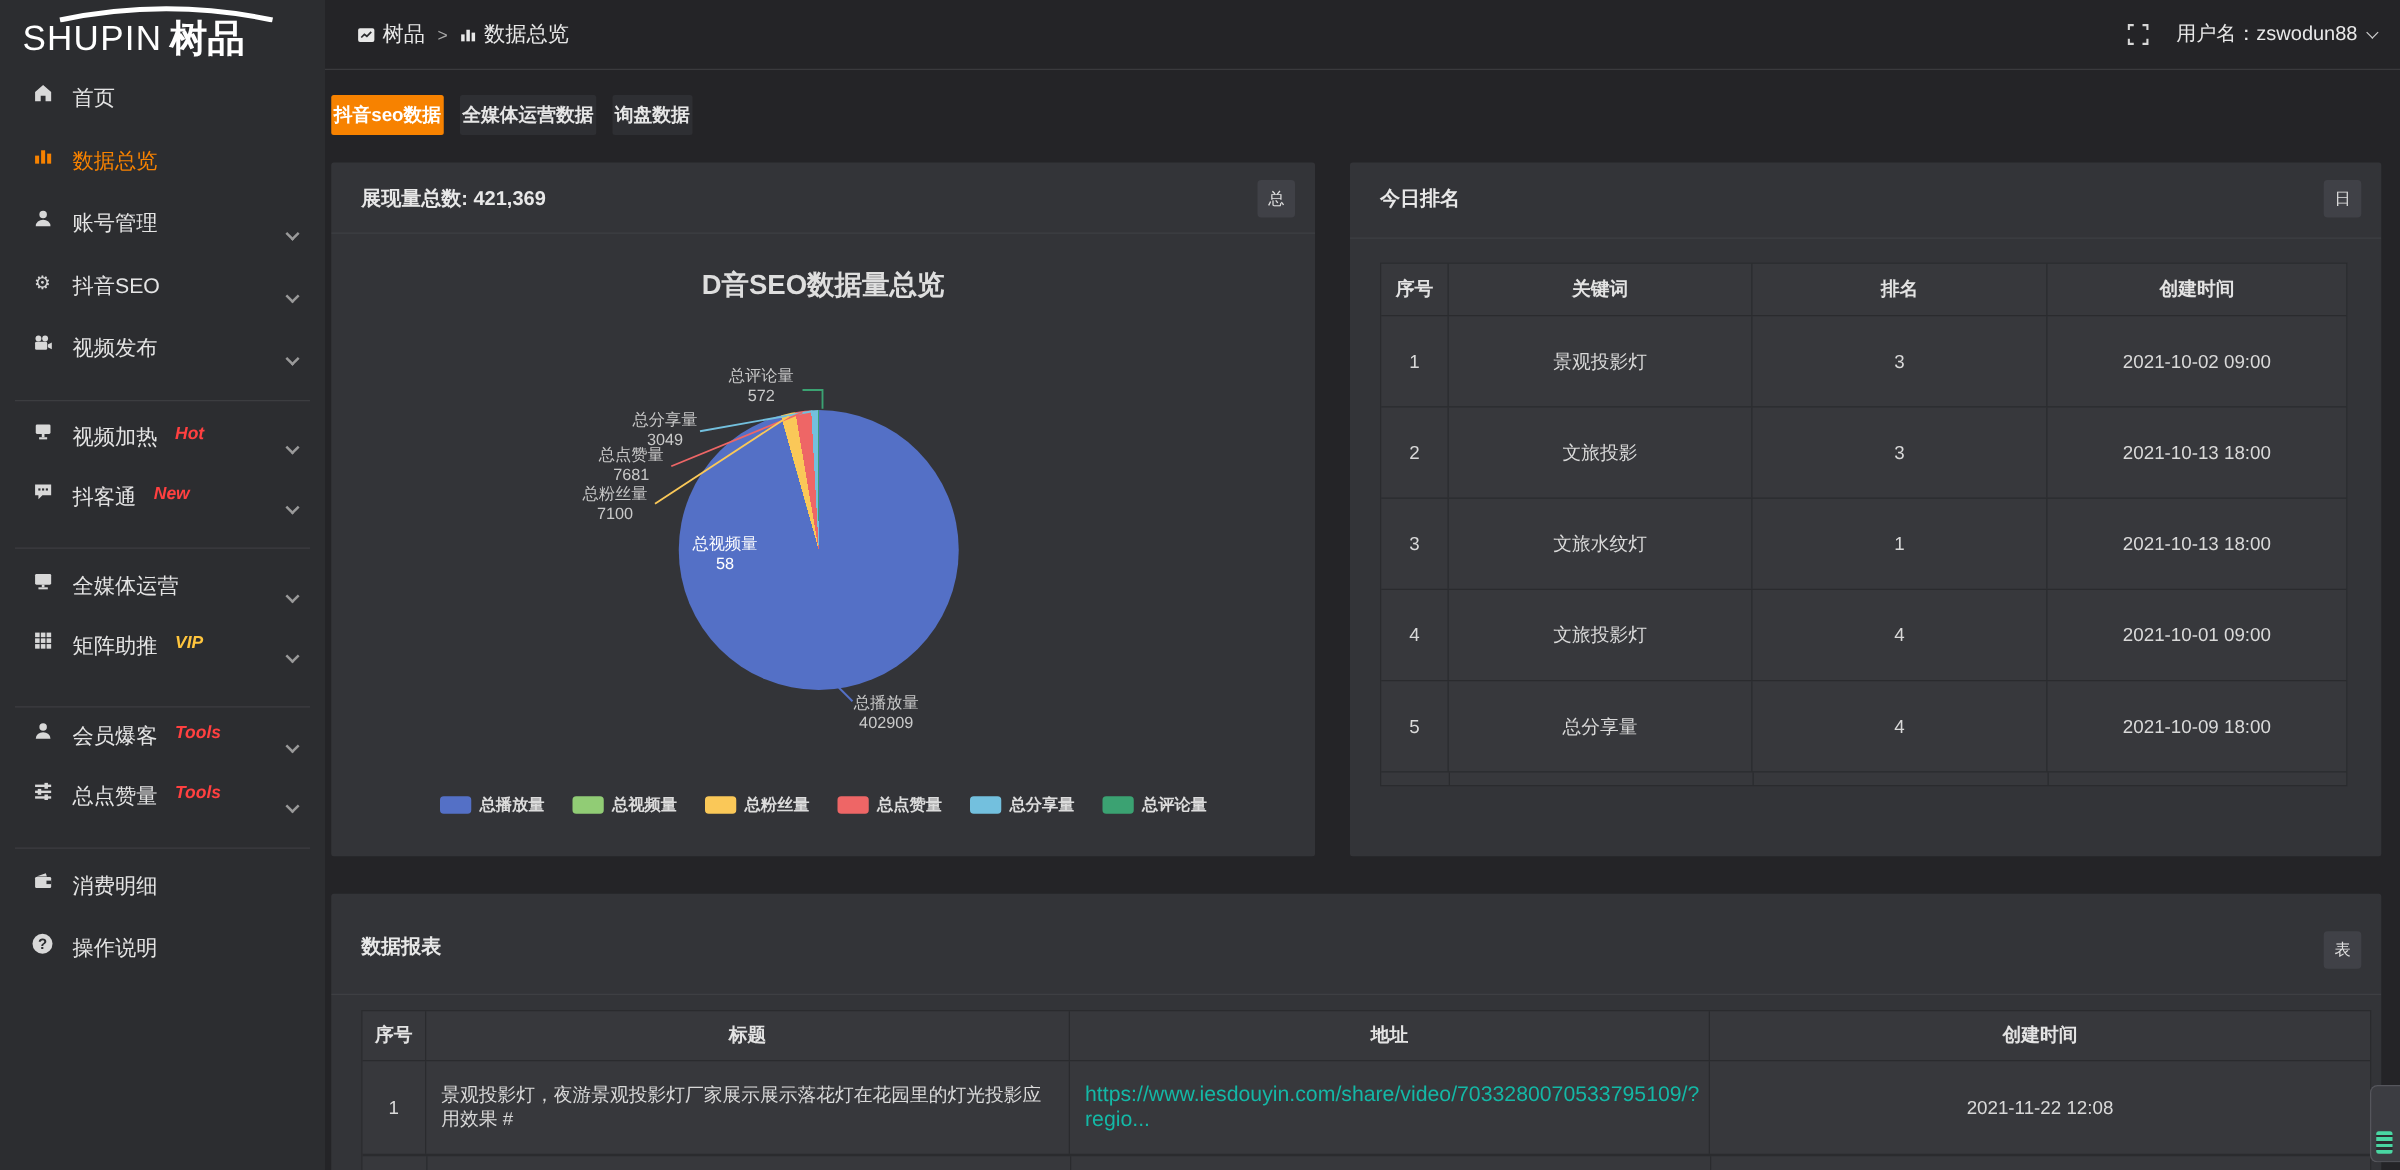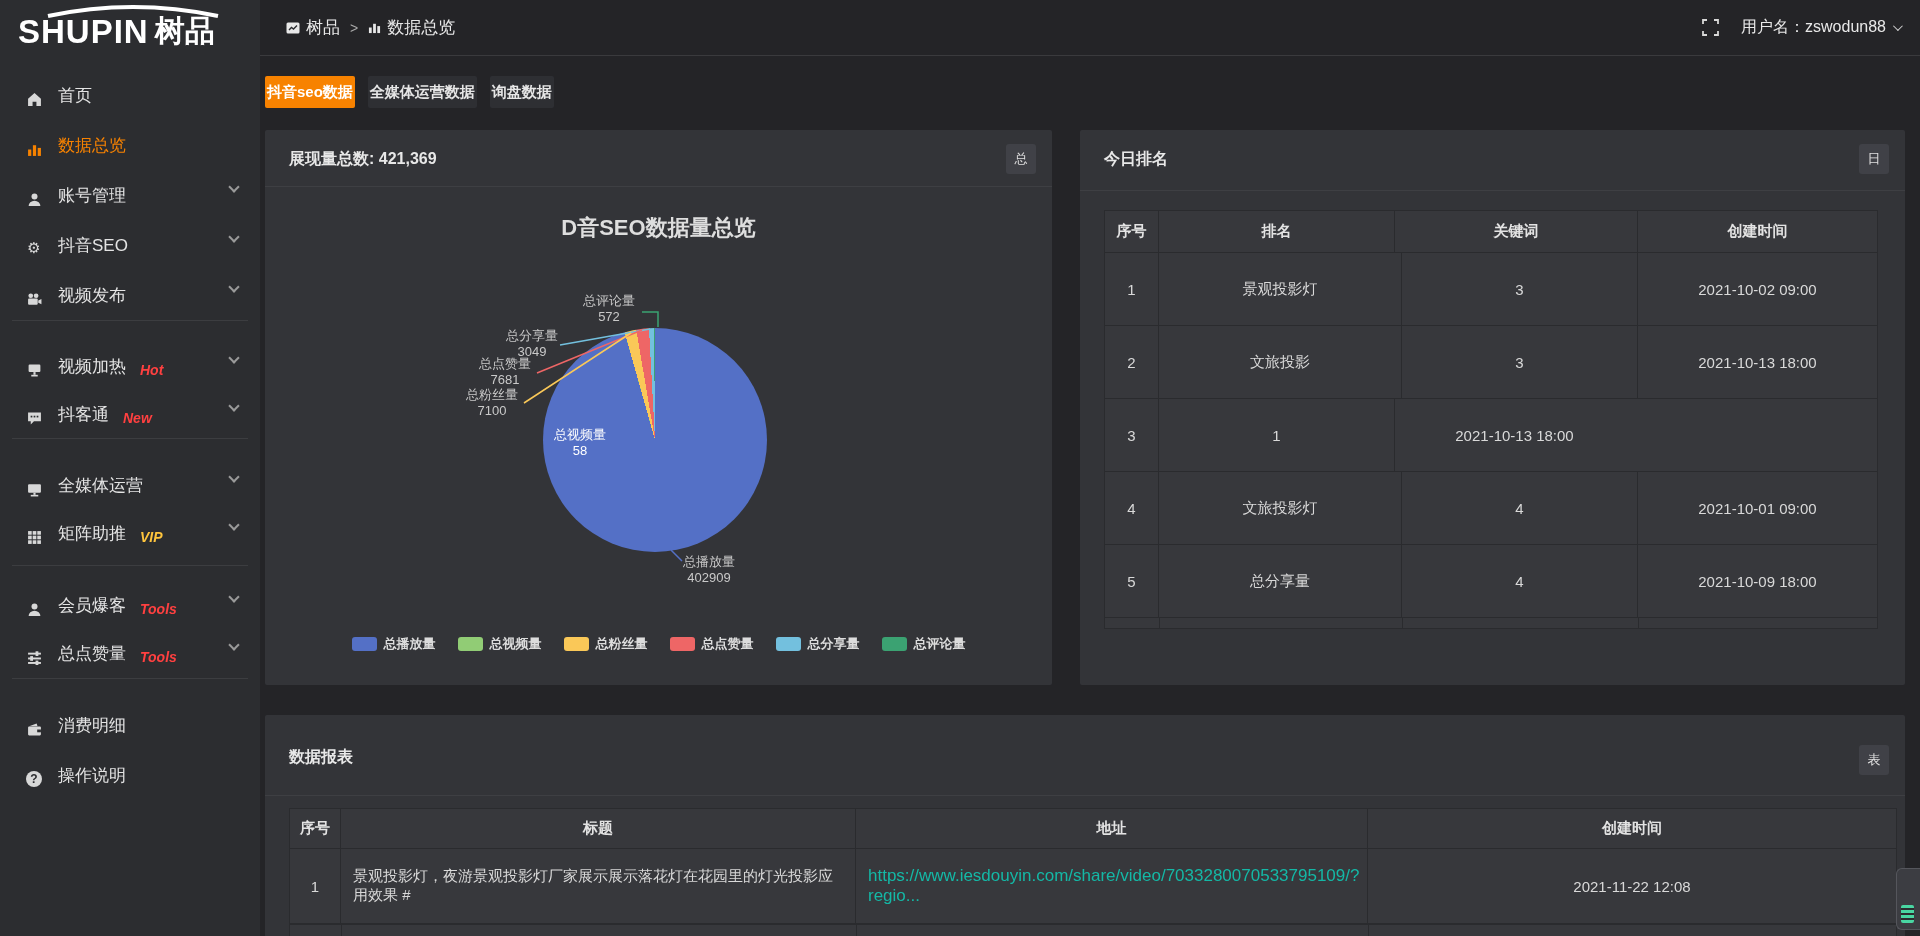--- a/index.html
+++ b/index.html
@@ -3,24 +3,24 @@
 <meta charset="utf-8">
 <style>
   * { margin:0; padding:0; box-sizing:border-box; }
   html,body { width:1920px; height:936px; overflow:hidden; background:#242427;
     font-family:"Liberation Sans","DejaVu Sans",sans-serif; color:#d6d6d6; }
   .app { position:relative; width:1920px; height:936px; }
 
   
   .sidebar { position:absolute; left:0; top:0; width:260px; height:936px; background:#2c2d30; z-index:5; }
   .logo { position:absolute; left:18px; top:6px; width:230px; height:50px; display:flex; align-items:center; }
-  .logo-en { font-size:33px; font-weight:bold; letter-spacing:1px; color:#fff; line-height:1; }
+  .logo-en { font-size:28px; font-weight:normal; letter-spacing:1px; color:#fff; line-height:1; }
   .logo-cn { font-size:30px; font-weight:bold; color:#fff; margin-left:6px; }
   .logo-arc { position:absolute; left:2px; top:-2px; }
-  .s-item { position:absolute; left:0; width:260px; height:40px; display:flex; align-items:flex-end; cursor:pointer; }
+  .s-item { position:absolute; left:0; width:260px; height:40px; display:flex; align-items:flex-start; cursor:pointer; }
   .s-icon { width:20px; margin-left:24px; display:flex; justify-content:center; color:#d8d8d8; font-size:15px; }
   .s-label { margin-left:14px; font-size:17px; color:#e4e4e4; }
   .s-item.active .s-label, .s-item.active .s-icon { color:#f78200; }
   .badge { margin-left:14px; font-size:14px; font-weight:bold; font-style:italic; color:#ff4040; }
   .badge.vip { color:#ffc53d; }
   .chev { position:absolute; right:22px; top:16px; width:8px; height:8px; border-right:2px solid #9a9a9a; border-bottom:2px solid #9a9a9a; transform:rotate(45deg); }
   .s-div { position:absolute; left:12px; width:236px; height:1px; background:#3c3d40; }
   .qmark { width:16px; height:16px; border-radius:50%; background:#d8d8d8; color:#2c2d30; font-size:12px; font-weight:bold; display:flex; align-items:center; justify-content:center; }
 
   
@@ -391,38 +391,39 @@
   <div class="panel" id="rankPanel">
     <div class="p-head">
       <div class="p-title">今日排名</div>
       <div class="p-btn">日</div>
     </div>
     <div class="p-div" style="top:60px"></div>
 
     <div class="tbl" id="rankTable">
       <div class="trow thead">
         <div class="tcell c0">序号</div>
+        <div class="tcell c1">关键词</div>
         <div class="tcell c2">排名</div>
-        <div class="tcell c1">关键词</div>
         <div class="tcell c3">创建时间</div>
       </div>
       <div class="trow data">
         <div class="tcell c0">1</div>
         <div class="tcell c1">景观投影灯</div>
         <div class="tcell c2">3</div>
         <div class="tcell c3">2021-10-02 09:00</div>
       </div>
       <div class="trow data">
         <div class="tcell c0">2</div>
         <div class="tcell c1">文旅投影</div>
         <div class="tcell c2">3</div>
         <div class="tcell c3">2021-10-13 18:00</div>
       </div>
       <div class="trow data">
         <div class="tcell c0">3</div>
+        <div class="tcell c1">文旅水纹灯</div>
         <div class="tcell c2">1</div>
         <div class="tcell c3">2021-10-13 18:00</div>
       </div>
       <div class="trow data">
         <div class="tcell c0">4</div>
         <div class="tcell c1">文旅投影灯</div>
         <div class="tcell c2">4</div>
         <div class="tcell c3">2021-10-01 09:00</div>
       </div>
       <div class="trow data">

